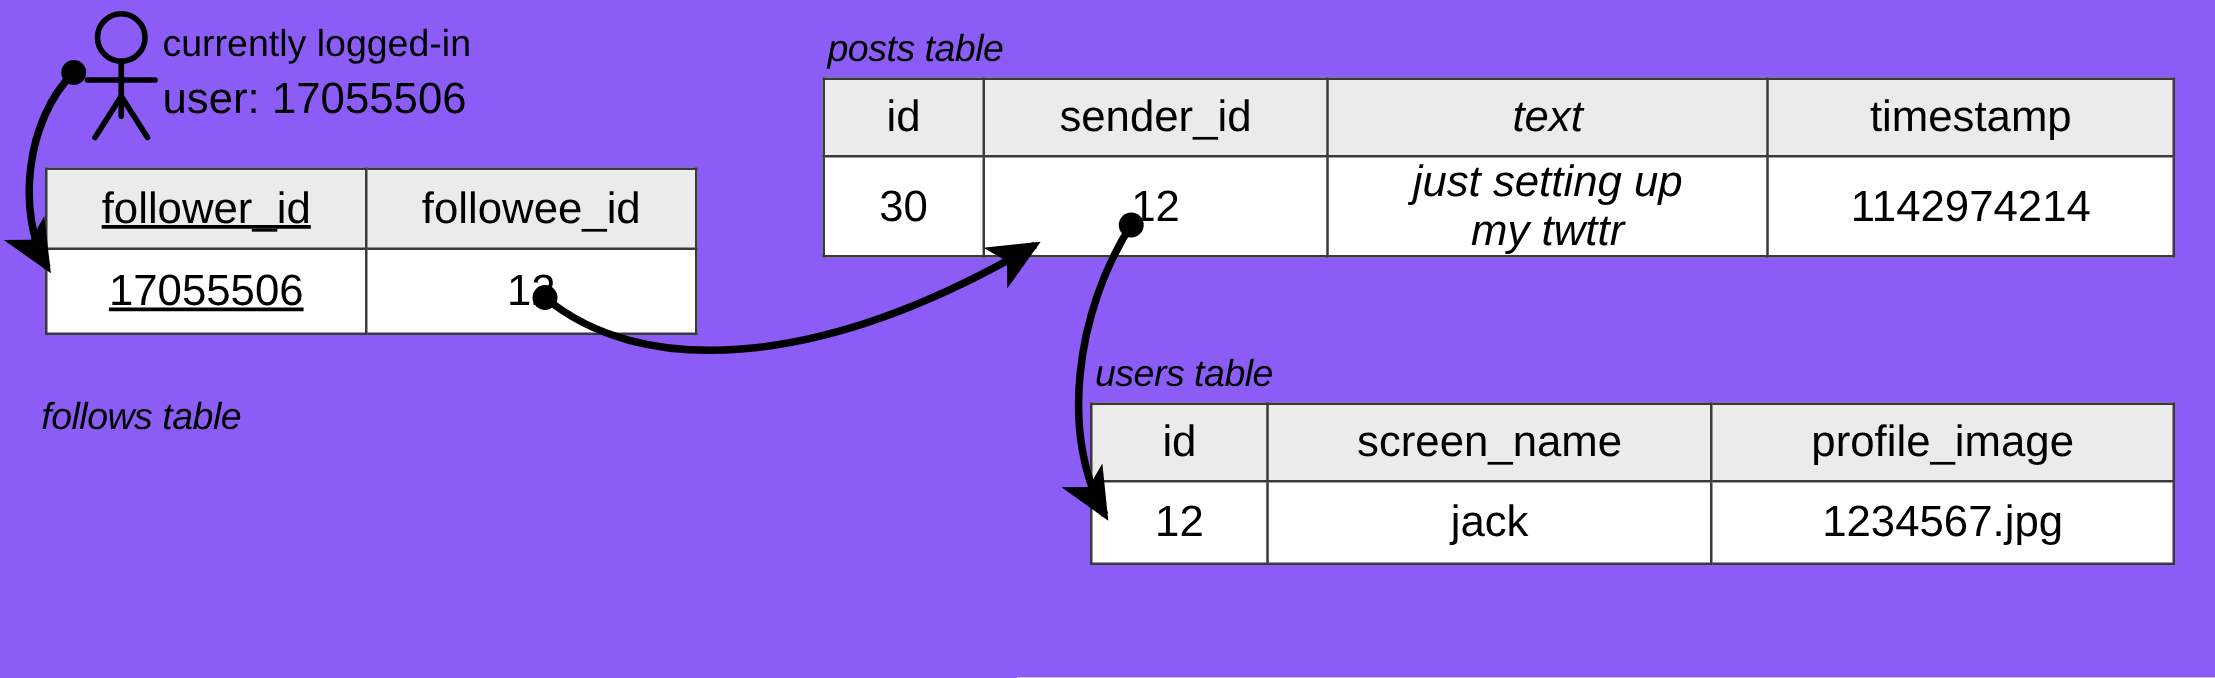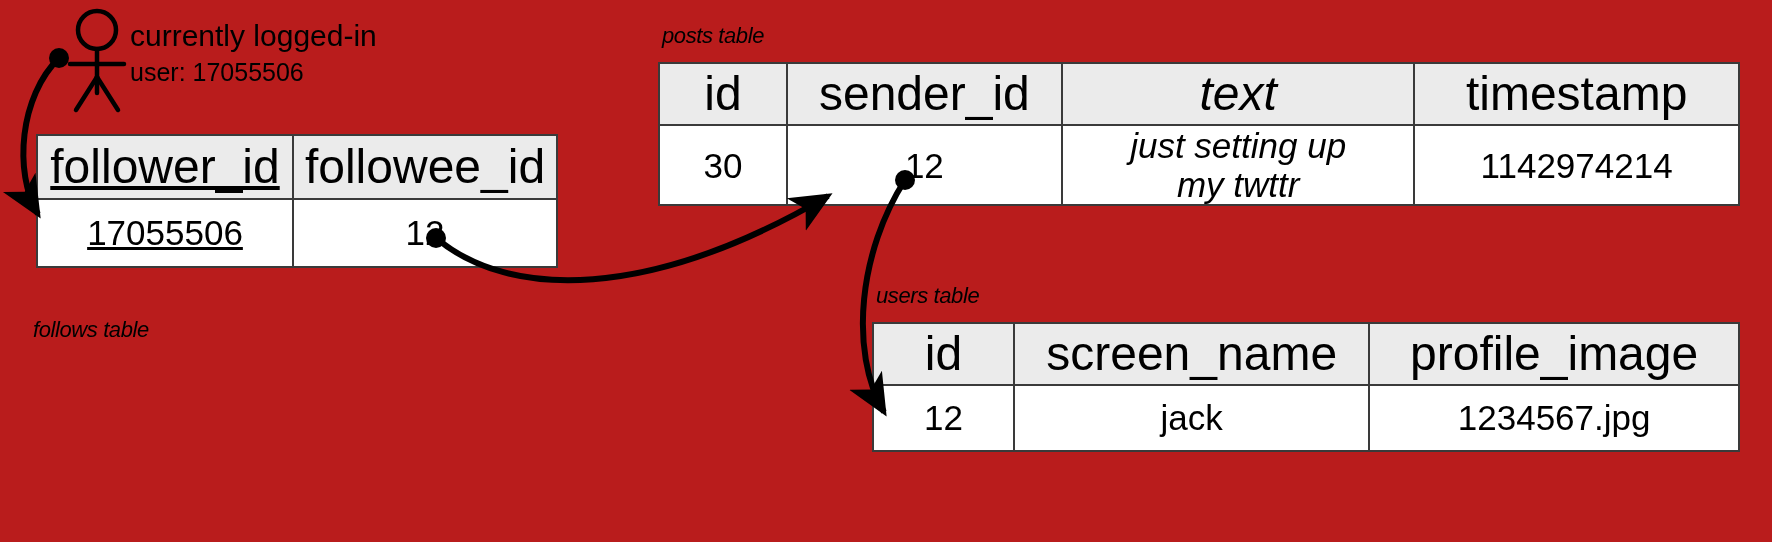--- a/index.html
+++ b/index.html
@@ -8,21 +8,21 @@
     background: #ffffff;
   }
   body {
     font-family: "Liberation Sans", sans-serif;
     color: #000000;
   }
   #canvas {
     position: relative;
     width: 1772px;
     height: 542px;
-    background: #b91c1c;
+    background: #8b5cf6;
     overflow: hidden;
   }
   
   #overlay {
     position: absolute;
     left: 0;
     top: 0;
     width: 1772px;
     height: 542px;
     pointer-events: none;
@@ -39,45 +39,45 @@
   .db-table td {
     border: 2px solid #3a3a3a;
     text-align: center;
     vertical-align: middle;
     font-weight: normal;
     padding: 0 6px;
     line-height: 1.12;
   }
   .db-table th {
     background: #ebebeb;
-    font-size: 48px;
+    font-size: 35px;
   }
   .db-table td {
     background: #ffffff;
     font-size: 35px;
   }
   
   .tbl-caption {
     position: absolute;
     font-style: italic;
-    font-size: 22px;
+    font-size: 30px;
     font-family: "Liberation Sans", sans-serif;
     white-space: nowrap;
     letter-spacing: -0.4px;
   }
   
   #actor-note {
     position: absolute;
     left: 130px;
     top: 16px;
     font-size: 30px;
     line-height: 1.33;
     white-space: nowrap;
   }
-  #actor-note .line2 { font-size: 25px; }
+  #actor-note .line2 { font-size: 35px; }
 
   
   #follows-table { left: 36px; top: 134px; width: 492px; }
   #follows-table .c1 { width: 242px; text-decoration: underline; }
   #follows-table .c2 { width: 250px; }
   #follows-table th { height: 62px; }
   #follows-table td { height: 66px; margin-left: 22px; }
   #follows-cap { left: 33px; top: 278px; margin-top: 39px; }
 
   

